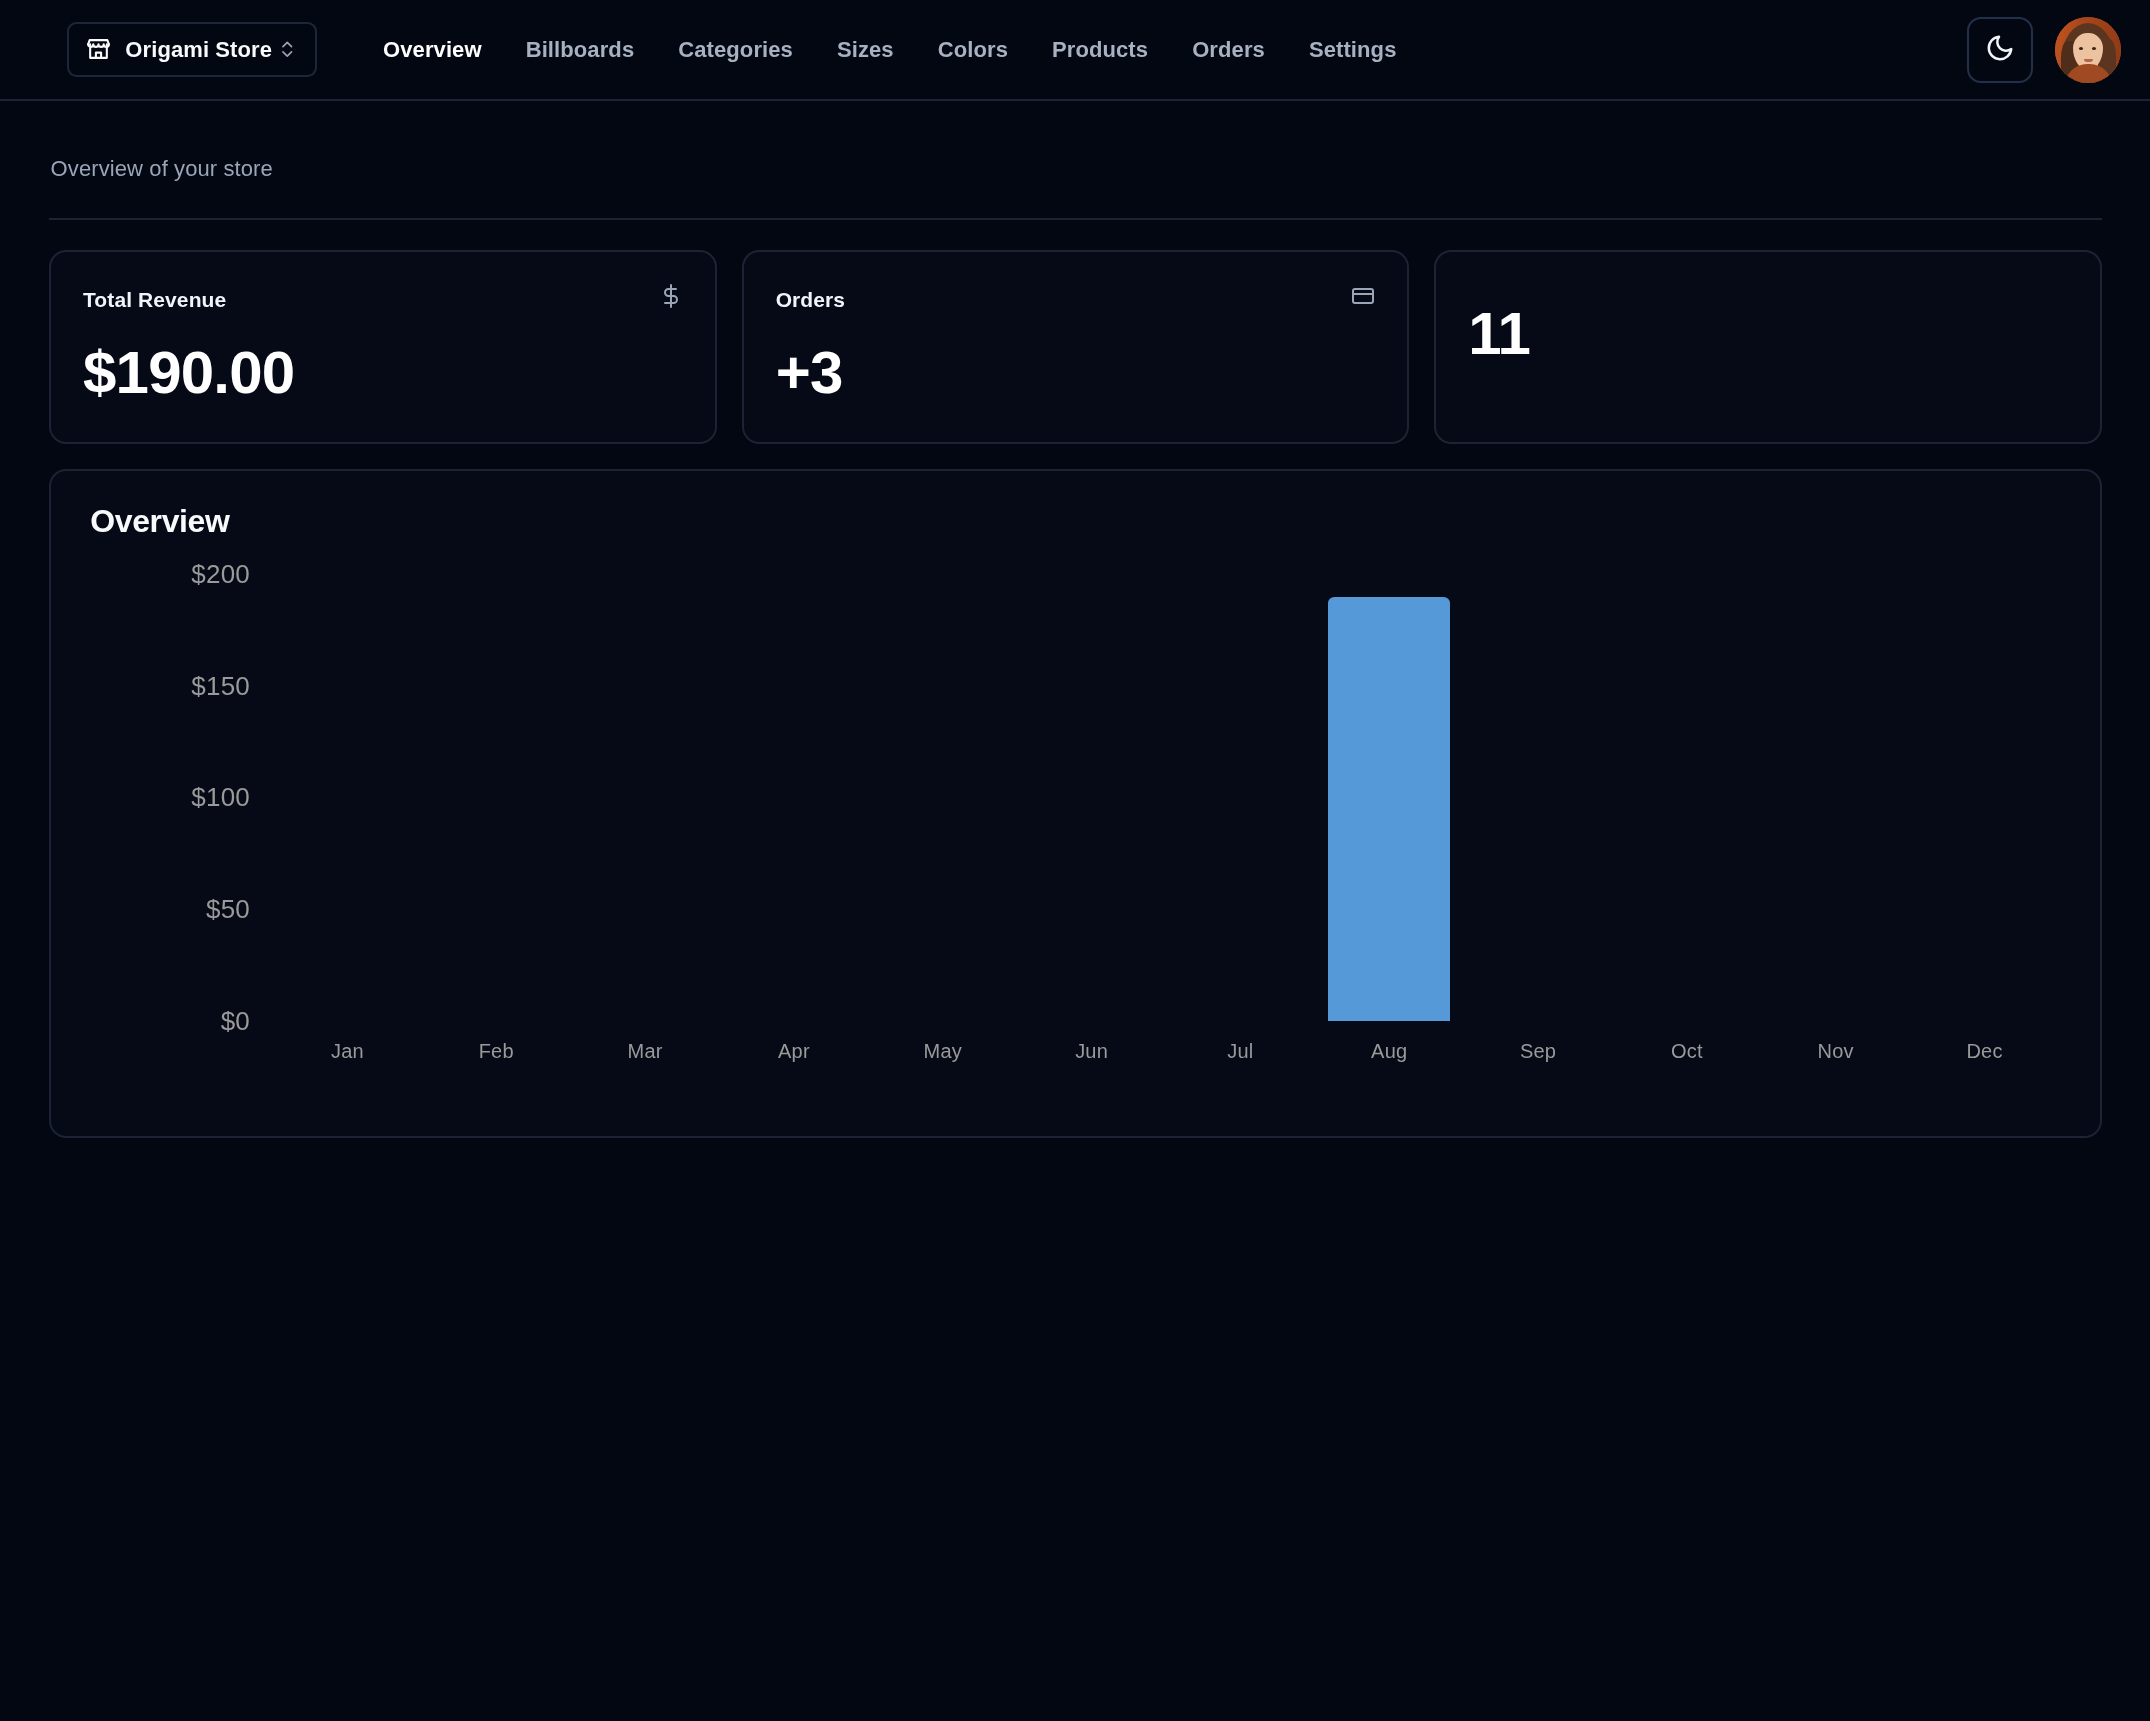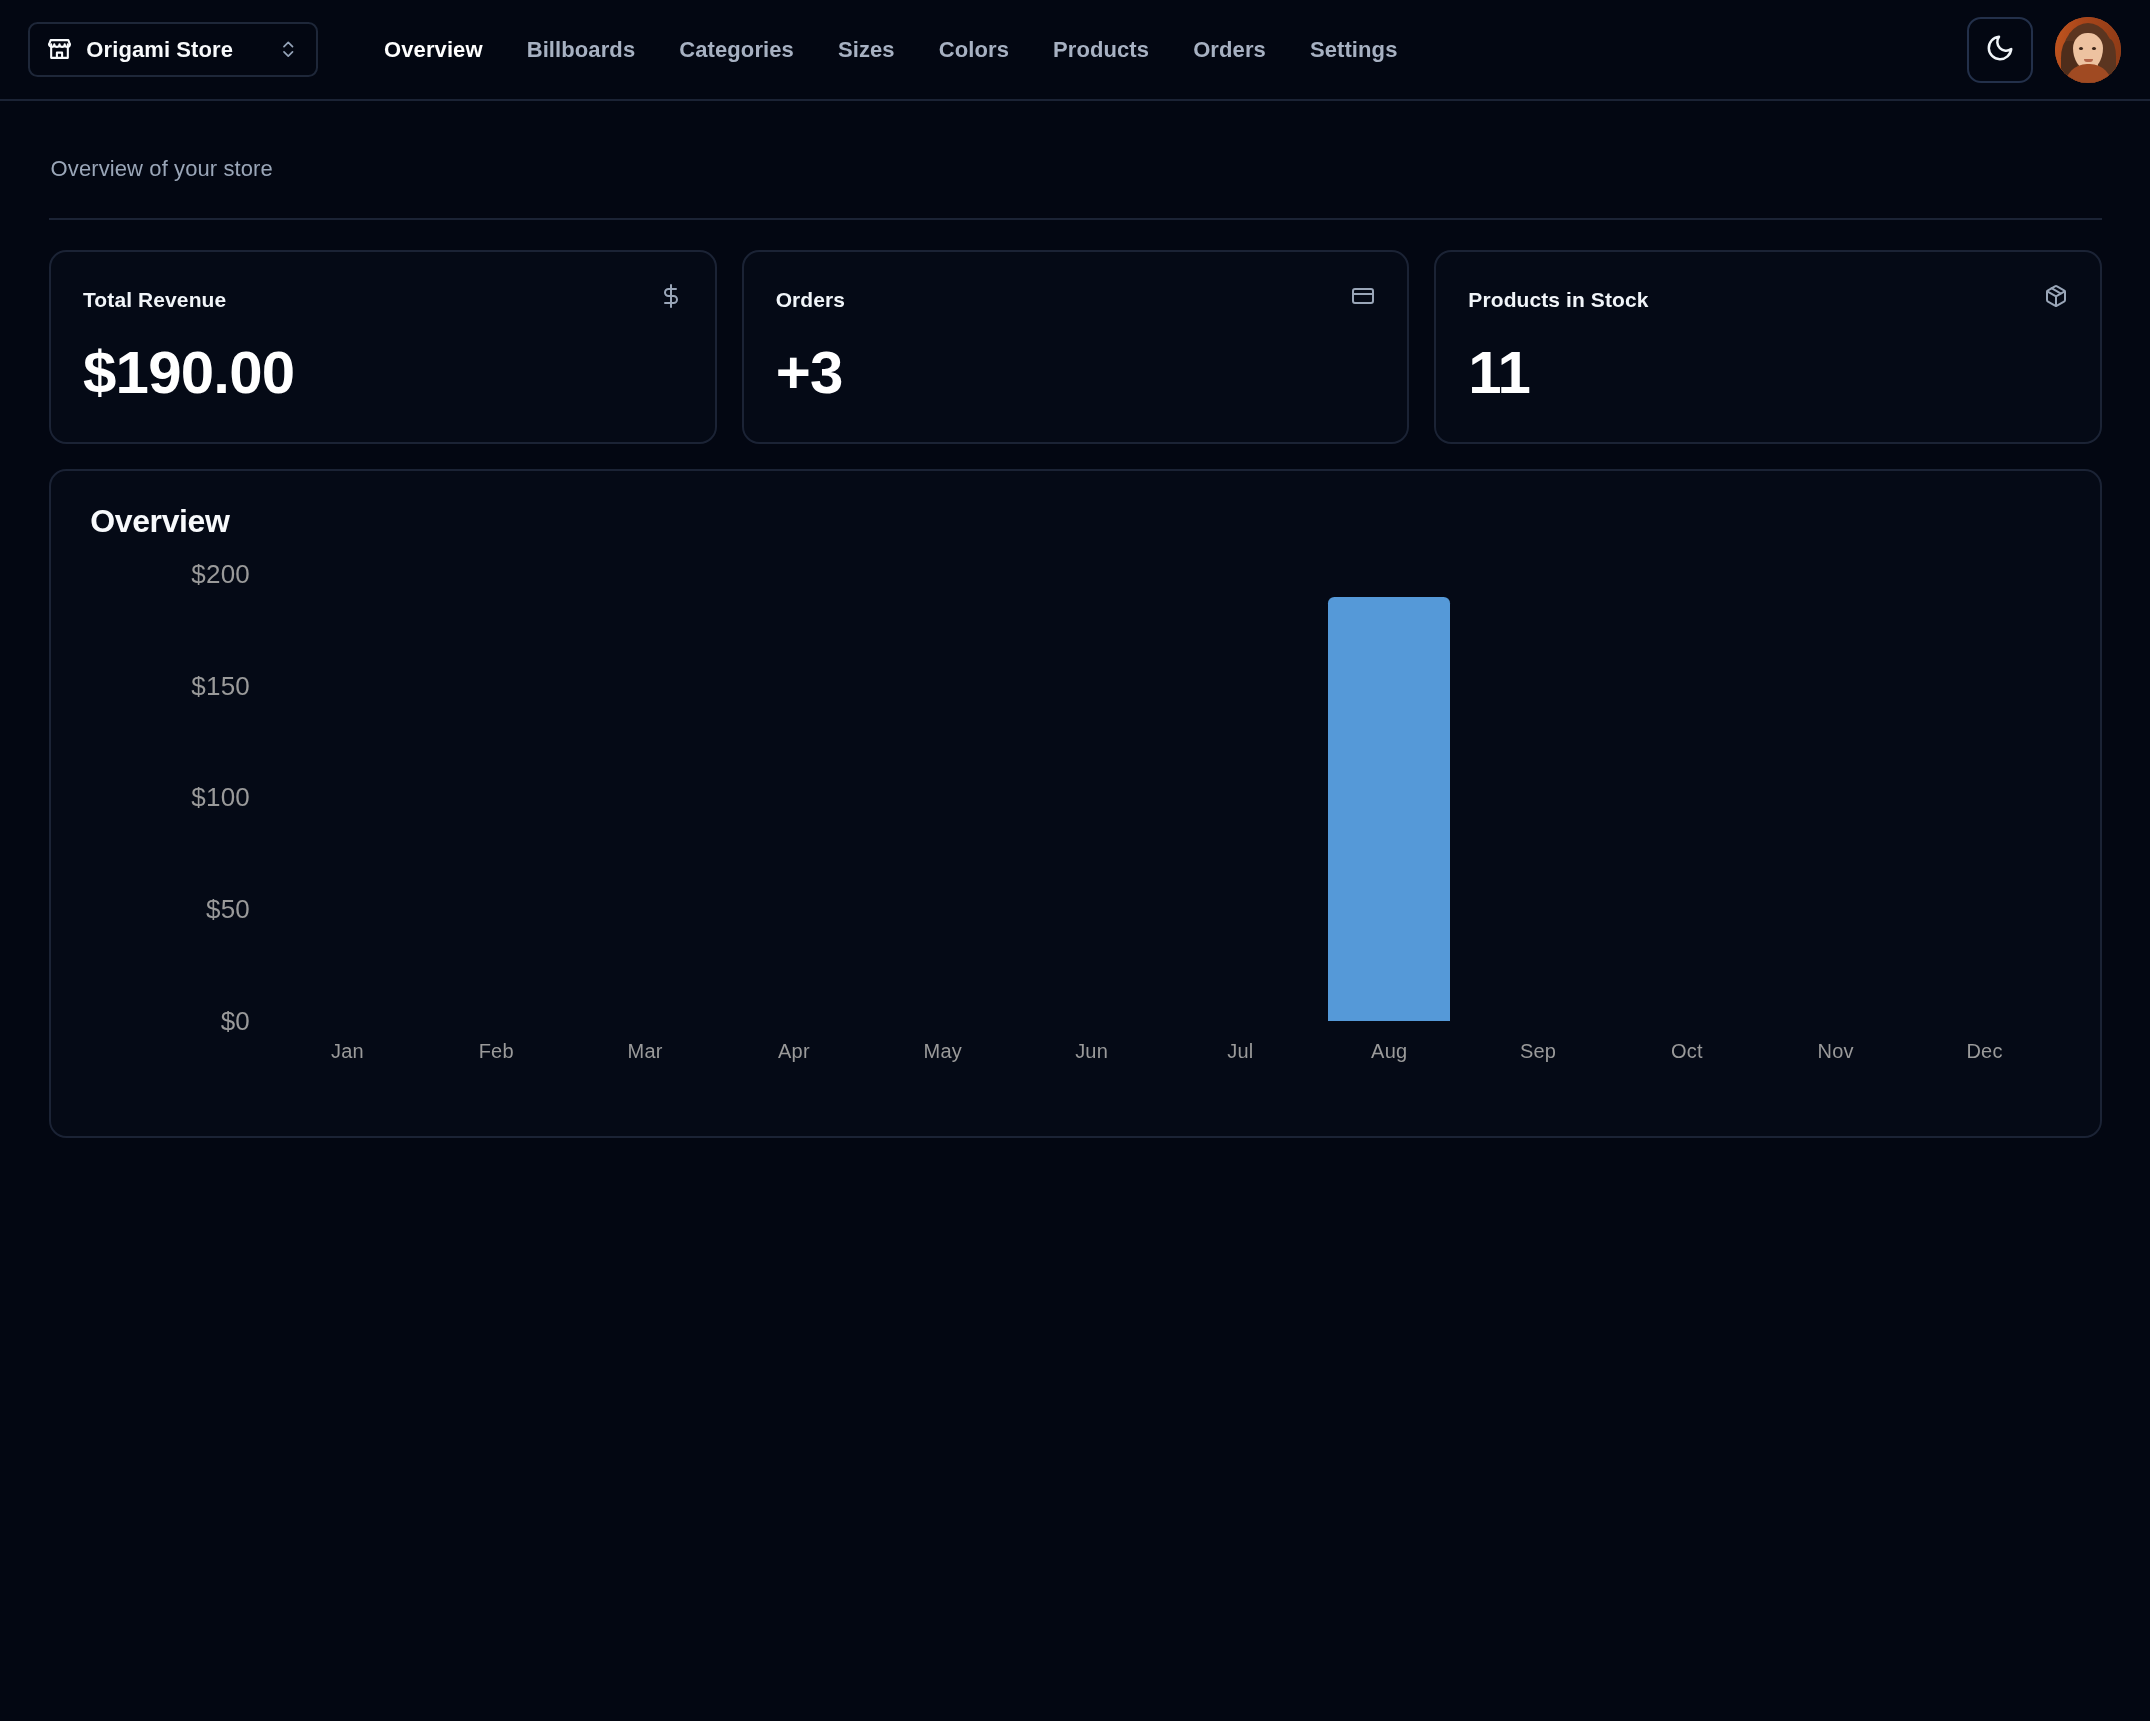--- a/index.html
+++ b/index.html
@@ -21,28 +21,29 @@
     display: flex;
     align-items: center;
     padding: 0 30px 0 28px;
     background: #030712;
   }
 
   .store-switcher {
     display: flex;
     align-items: center;
     justify-content: space-between;
-    width: 290px;
+    width: 250px;
     height: 55px;
     border: 2.4px solid #1e2739;
     border-radius: 9.5px;
     padding: 0 17.3px 0 17.3px;
     background: #030712;
     cursor: pointer;
     flex: 0 0 auto;
+    margin-left: 39px;
   }
   .store-switcher-left {
     display: flex;
     align-items: center;
     gap: 14px;
   }
   .store-name {
     color: #f8fafc;
     font-size: 22px;
     font-weight: 600;
@@ -332,31 +333,20 @@
           <svg width="24" height="24" viewBox="0 0 24 24" fill="none" stroke="currentColor" stroke-width="2" stroke-linecap="round" stroke-linejoin="round">
             <rect x="2" y="5" width="20" height="14" rx="2"></rect>
             <line x1="2" y1="10" x2="22" y2="10"></line>
           </svg>
         </span>
       </div>
       <div class="stat-value">+3</div>
     </div>
 
     <div class="card stat-card">
-      <div class="stat-head">
-        <span class="stat-label">Products in Stock</span>
-        <span class="stat-icon">
-          <svg width="24" height="24" viewBox="0 0 24 24" fill="none" stroke="currentColor" stroke-width="2" stroke-linecap="round" stroke-linejoin="round">
-            <path d="M16.5 9.4 7.5 4.21"></path>
-            <path d="M21 16V8a2 2 0 0 0-1-1.73l-7-4a2 2 0 0 0-2 0l-7 4A2 2 0 0 0 3 8v8a2 2 0 0 0 1 1.73l7 4a2 2 0 0 0 2 0l7-4A2 2 0 0 0 21 16z"></path>
-            <path d="M3.3 7.3 12 12.3l8.7-5"></path>
-            <path d="M12 22.1V12.3"></path>
-          </svg>
-        </span>
-      </div>
       <div class="stat-value">11</div>
     </div>
 
   </div>
 
   <div class="card chart-card">
     <div class="chart-title">Overview</div>
 
     <div class="chart-area">
       <div class="plot">

